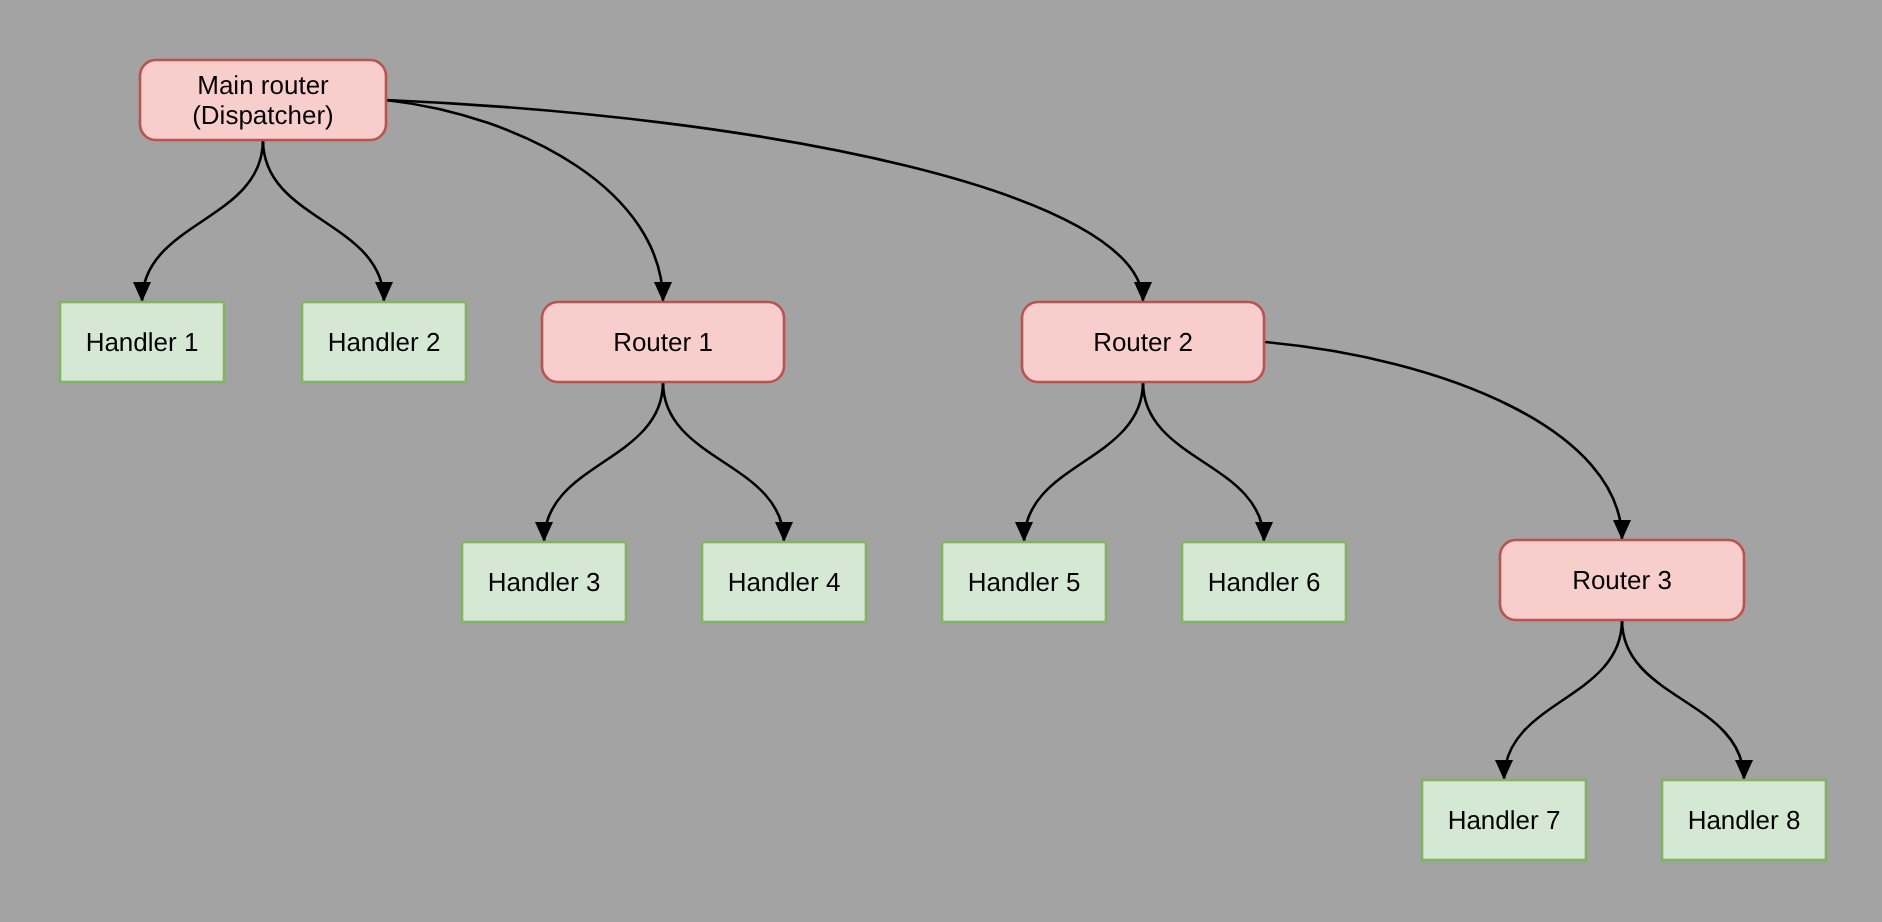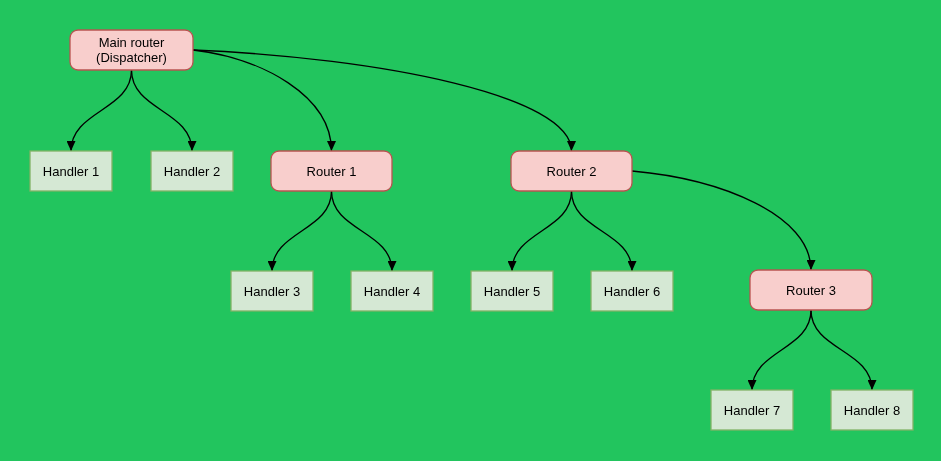--- a/index.html
+++ b/index.html
@@ -5,21 +5,21 @@
   html, body {
     margin: 0;
     padding: 0;
     background: #ffffff;
     font-family: "Liberation Sans", sans-serif;
   }
   .canvas {
     position: relative;
     width: 941px;
     height: 461px;
-    background: #22c55e;
+    background: #a3a3a3;
     overflow: hidden;
   }
   svg { display: block; }
   svg text {
     font-family: "Liberation Sans", sans-serif;
     font-size: 13px;
     fill: #000000;
     user-select: none;
   }
 </style>

